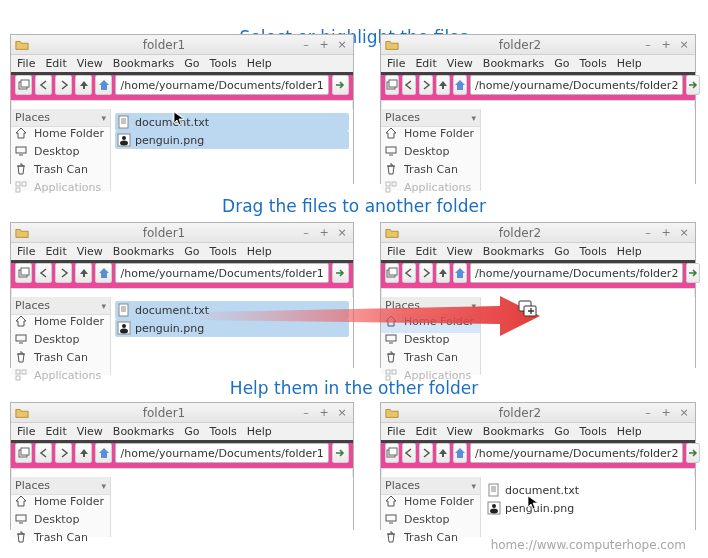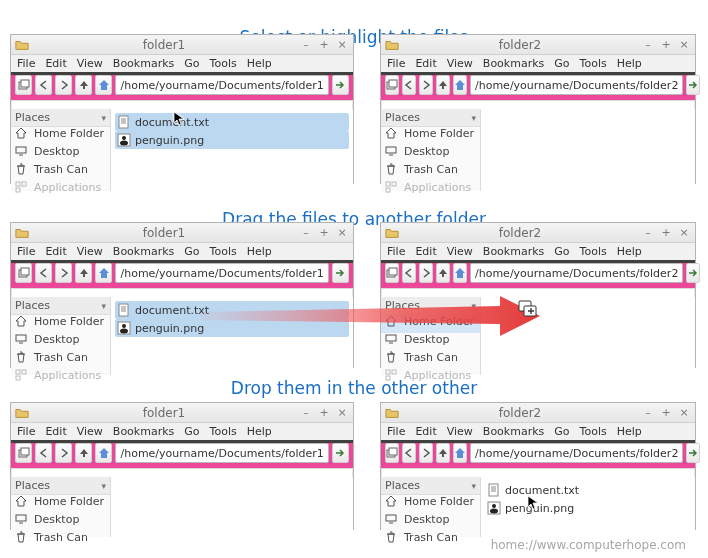--- a/index.html
+++ b/index.html
@@ -39,22 +39,22 @@
   .ico-home svg, .ico-desktop svg, .ico-trash svg, .ico-app svg { width: 12px; height: 12px; }
 
   
   .drag-arrow { position: absolute; pointer-events: none; }
   .copy-cursor { position: absolute; width: 22px; height: 20px; }
 </style>
 </head>
 <body>
 
 <div class="caption" style="top:6px;margin-top:21px;">Select or highlight the files</div>
-<div class="caption" style="top:196px;margin-top:13px;">Drag the files to another folder</div>
-<div class="caption" style="top:378px;">Drop them in the other other</div>
+<div class="caption" style="top:196px;">Drag the files to another folder</div>
+<div class="caption" style="top:378px;">Help them in the other folder</div>
 <div class="attribution">home://www.computerhope.com</div>
 
 <div class="fm" style="left:10px; top:34px; width:344px; height:150px;">
   <div class="titlebar">
     <span class="ticon">
         <svg viewBox="0 0 16 16">
           <path fill="#e8c46a" stroke="#b38a2a" d="M1 4h5l1 2h8v7H1z"></path>
         </svg>
       </span>
     <span class="title">folder1</span>

